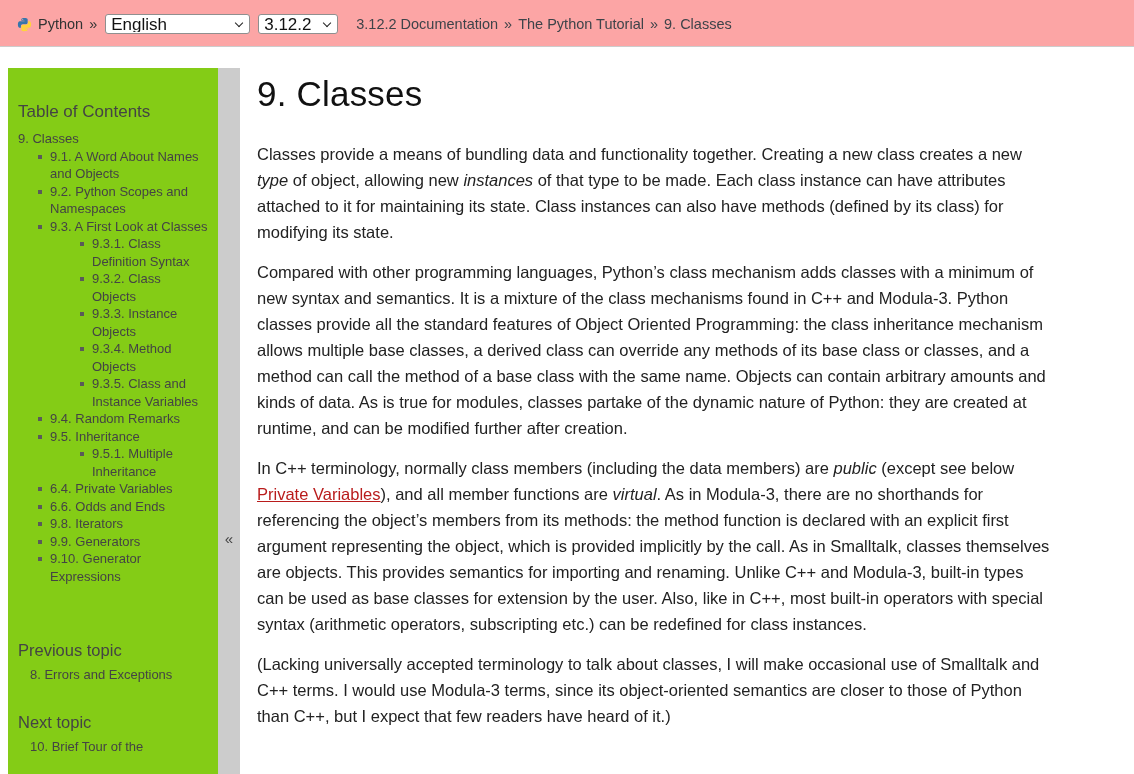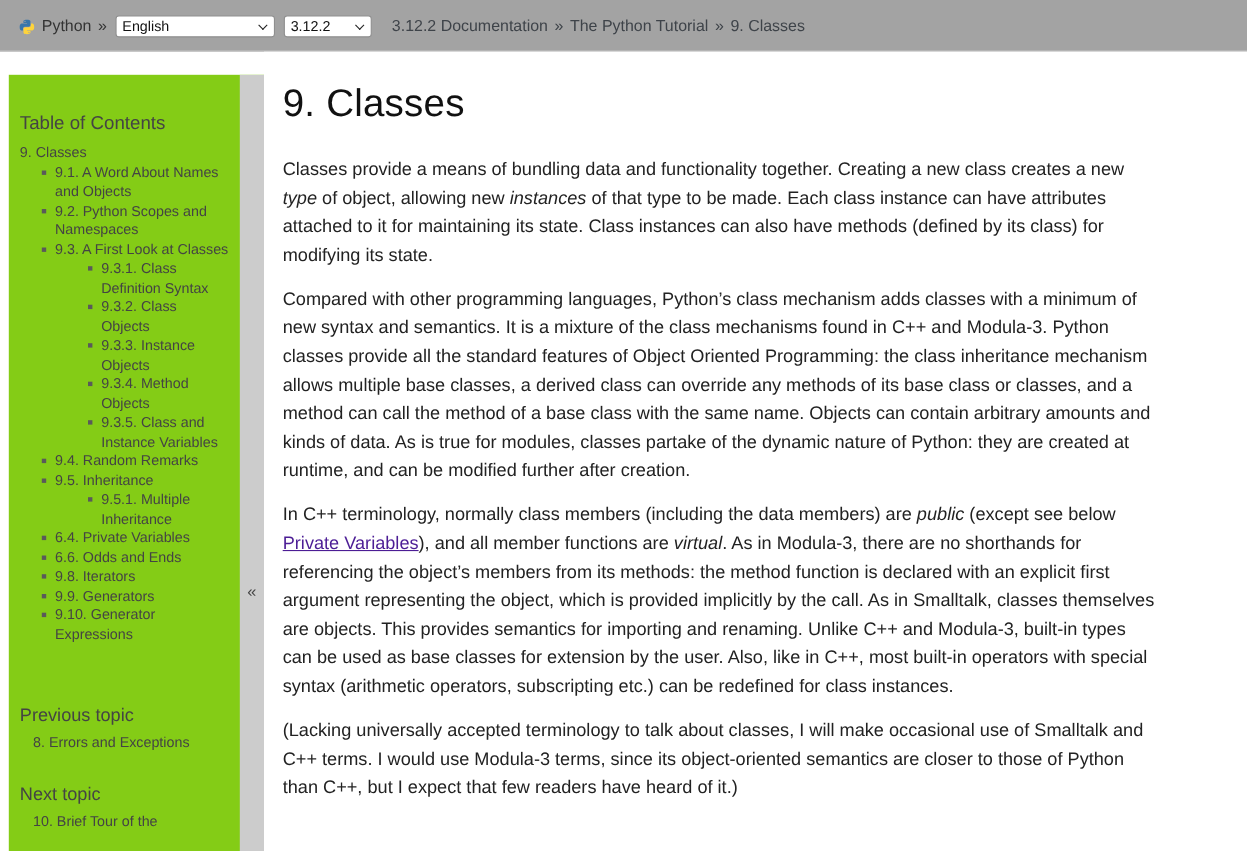--- a/index.html
+++ b/index.html
@@ -7,35 +7,35 @@
     margin: 0; padding: 0;
     width: 1134px; height: 774px;
     overflow: hidden;
     background: #ffffff;
     font-family: "Liberation Sans", sans-serif;
   }
 
   
   .topbar {
     position: absolute; left: 0; top: 0; right: 0; height: 47px;
-    background: #a3a3a3;
+    background: #fca5a5;
     border-bottom: 1px solid #cccccc;
     display: flex; align-items: center;
     padding: 2px 0 0 17px;
     font-size: 14.5px; color: #333333;
     white-space: nowrap;
   }
   .brand-link { display: flex; align-items: center; color: #333333; text-decoration: none; }
   .logo { width: 15px; height: 15px; margin-right: 6px; display: inline-block; }
   .brand-sep { margin: 0 8px 0 6px; color: #333333; }
   .select-wrap { position: relative; display: inline-block; margin-right: 8px; }
   .select-wrap select {
     appearance: none; -webkit-appearance: none;
     font-family: "Liberation Sans", sans-serif;
-    font-size: 13px; color: #111111;
+    font-size: 17px; color: #111111;
     height: 20px; padding: 0 22px 1px 5px;
     border: 1px solid #8f8f8f; border-radius: 3px;
     background: #ffffff;
   }
   .select-wrap .chev {
     position: absolute; right: 8px; top: 6px;
     width: 6px; height: 6px;
     border-right: 1.7px solid #222; border-bottom: 1.7px solid #222;
     transform: rotate(45deg);
     pointer-events: none;
@@ -100,21 +100,21 @@
   .page-title {
     margin: 0 0 27px 0;
     font-size: 35px; font-weight: 400; color: #111111;
     letter-spacing: 0.2px;
   }
   .main p {
     margin: 0 0 14px 0;
     font-size: 16.5px; line-height: 26px; color: #222222;
   }
   .main p em { font-style: italic; }
-  .main p a.ref { color: #4c1d95; text-decoration: underline; }
+  .main p a.ref { color: #b91c1c; text-decoration: underline; }
 </style>
 </head>
 <body>
 
 <div class="topbar">
   <a class="brand-link" href="#">
     <svg class="logo" viewBox="0 0 32 32" aria-hidden="true">
       <path fill="#3776ab" d="M15.9 1.9c-7.2 0-6.7 3.1-6.7 3.1l.01 3.2h6.8v1H6.5s-4.6-.5-4.6 6.7 4 6.9 4 6.9h2.4v-3.3s-.13-4 3.9-4h6.7s3.8.06 3.8-3.7V5.1s.6-3.2-6.8-3.2zm-3.7 2.2a1.2 1.2 0 1 1 0 2.4 1.2 1.2 0 0 1 0-2.4z"></path>
       <path fill="#ffd43b" d="M16.1 30.1c7.2 0 6.7-3.1 6.7-3.1l-.01-3.2H16v-1h9.5s4.6.5 4.6-6.7-4-6.9-4-6.9h-2.4v3.3s.13 4-3.9 4h-6.7s-3.8-.06-3.8 3.7v6.8s-.6 3.2 6.8 3.2zm3.7-2.2a1.2 1.2 0 1 1 0-2.4 1.2 1.2 0 0 1 0 2.4z"></path>
     </svg>

